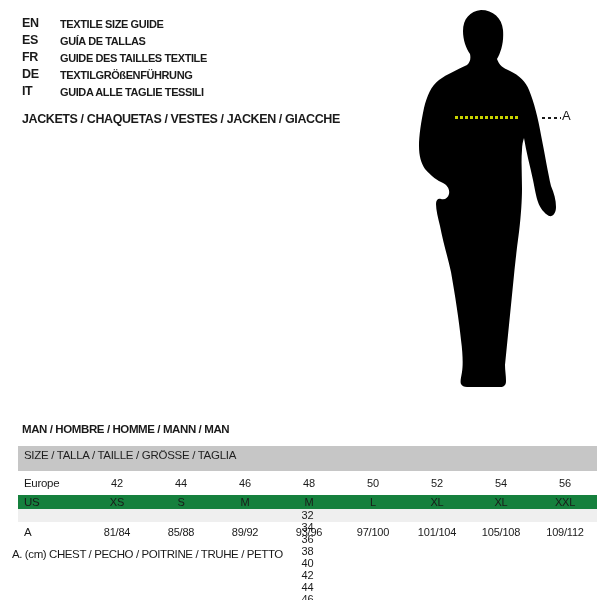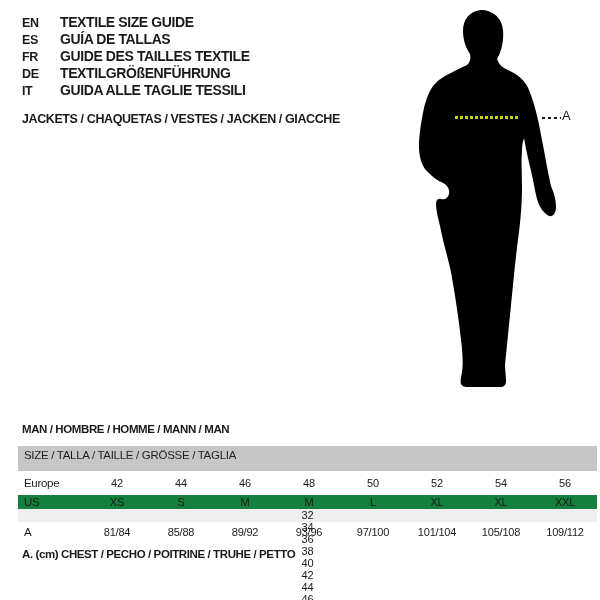--- a/index.html
+++ b/index.html
@@ -11,21 +11,21 @@
     color: #1a1a1a;
     overflow: hidden;
   }
 
   
   .lang-block { position: absolute; left: 22px; top: 13px; }
   .lang-row { display: flex; height: 17px; align-items: flex-end; }
   .lang-code {
     width: 38px; font-size: 12.5px; font-weight: 700; letter-spacing: -0.4px;
   }
-  .lang-label { font-size: 14px; font-weight: 700; letter-spacing: -0.4px; }
+  .lang-label { font-size: 11px; font-weight: 700; letter-spacing: -0.4px; }
 
   
   .category-block { position: absolute; left: 22px; top: 110px; }
   .category-line {
     font-size: 12.5px; font-weight: 700; letter-spacing: -0.4px; line-height: 18.5px;
     white-space: nowrap;
   }
 
   
   .figure-wrap { position: absolute; left: 405px; top: 10px; width: 160px; height: 378px; }
@@ -61,22 +61,22 @@
   .trow.r2 { height: 14px; background: #15803d; }
   .trow.r3 { height: 13px; background: #efefef; flex-direction: column; }
   .trow.r4 { height: 20px; }
   .tlabel {
     width: 67px; padding-left: 6px; font-size: 11.5px; letter-spacing: -0.3px;
   }
   .tcell { flex: 1; text-align: center; font-size: 11px; letter-spacing: -0.2px; }
 
   
   .footnote {
-    position: absolute; left: 22px; top: 548px;
-    font-size: 11.5px; font-weight: 700; letter-spacing: -0.4px; white-space: nowrap;
+    position: absolute; left: 12px; top: 548px;
+    font-size: 11.5px; font-weight: 400; letter-spacing: -0.4px; white-space: nowrap;
   }
 </style>
 </head>
 <body>
 
 <div class="lang-block">
   <div class="lang-row">
     <span class="lang-code">EN</span>
     <span class="lang-label">TEXTILE SIZE GUIDE</span>
   </div>

